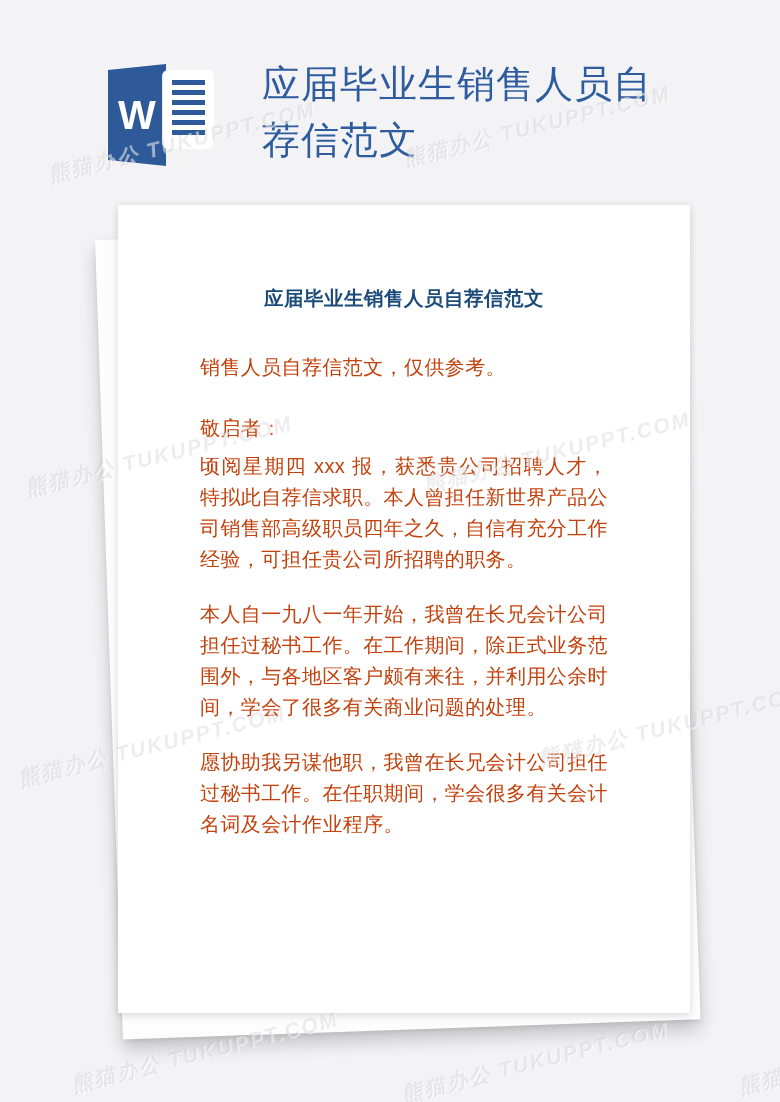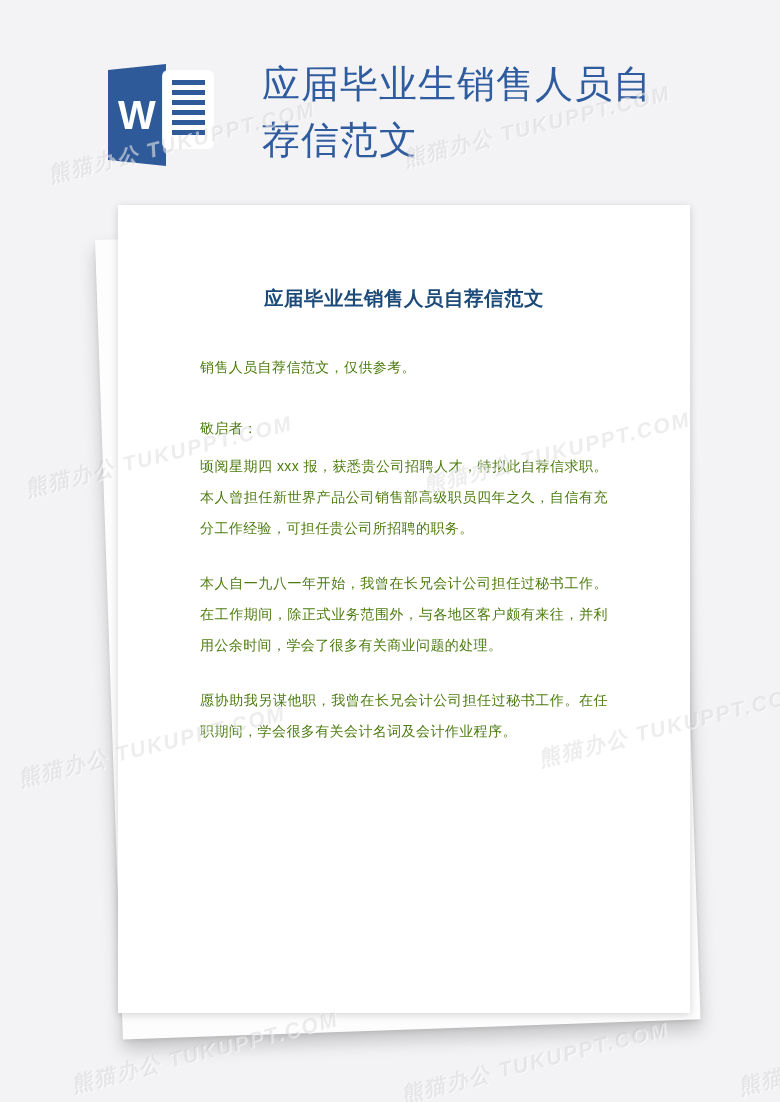--- a/index.html
+++ b/index.html
@@ -55,21 +55,21 @@
     box-shadow:0 2px 8px rgba(0,0,0,0.16);
     z-index:2;
     padding:80px 82px 0 82px;
   }
   .doc-title {
     font-size:19.5px; line-height:27px; font-weight:bold;
     color:#1c4b7a; text-align:center; letter-spacing:0.5px;
     margin:0 0 40px 0;
   }
   .doc-body p {
-    font-size:14px; line-height:31px; color:#4d7c0f;
+    font-size:20px; line-height:31px; color:#c2410c;
     letter-spacing:0.4px; text-align:justify;
     margin:0 0 24px 0;
   }
   .doc-body p:nth-child(1) { margin-bottom:30px; }
   .doc-body p:nth-child(2) { margin-bottom:7px; }
 
   
   .watermark-layer {
     position:absolute; inset:0; z-index:5; pointer-events:none; overflow:hidden;
   }

